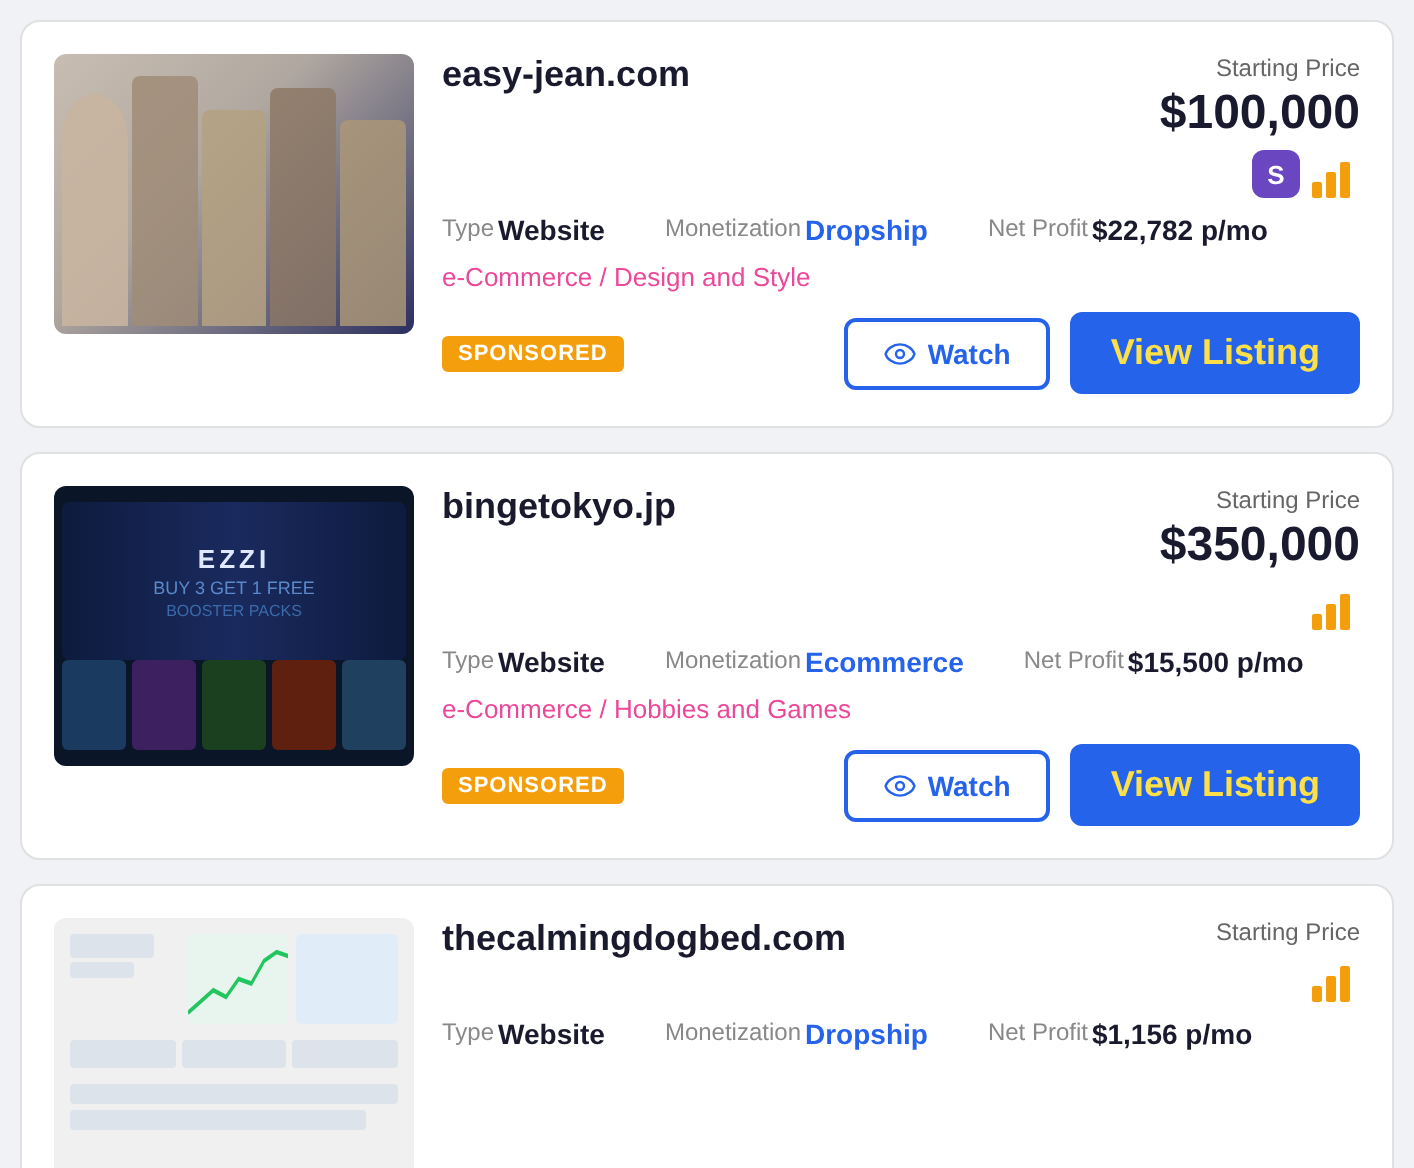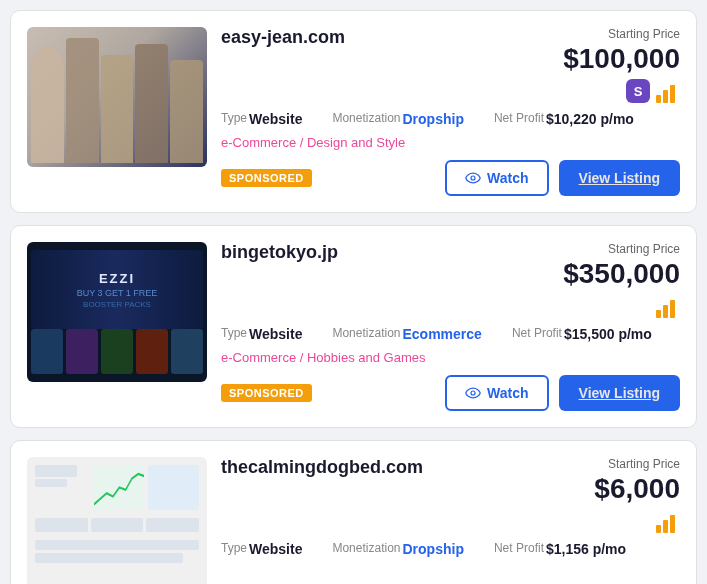--- a/index.html
+++ b/index.html
@@ -135,21 +135,21 @@
     .listing-price-block {
       text-align: right;
       flex-shrink: 0;
     }
     .starting-price-label {
       font-size: 12px;
       color: #666;
       margin-bottom: 2px;
     }
     .starting-price-value {
-      font-size: 28px;
+      font-size: 24px;
       font-weight: 700;
       color: #1a1a2e;
     }
     .listing-meta {
       display: flex;
       gap: 30px;
       margin-bottom: 8px;
       align-items: flex-start;
     }
     .meta-group {
@@ -211,28 +211,27 @@
       width: 16px;
       height: 11px;
       position: relative;
       display: inline-flex;
       align-items: center;
       justify-content: center;
     }
     .eye-icon svg { width: 18px; height: 14px; }
     .btn-view {
       background: #2563eb;
-      color: #e5e5e5;
-      font-size: 14px;
+      color: #fde047;
+      font-size: 18px;
       font-weight: 600;
       padding: 10px 20px;
       border-radius: 6px;
       cursor: pointer;
       border: none;
-      text-decoration: underline;
     }
     .price-icons {
       display: flex;
       align-items: center;
       justify-content: flex-end;
       gap: 6px;
       margin-top: 4px;
     }
     .icon-shopify {
       width: 24px;
@@ -291,21 +290,21 @@
       <div class="meta-group">
         <span class="meta-label">Type</span>
         <span class="meta-value">Website</span>
       </div>
       <div class="meta-group">
         <span class="meta-label">Monetization</span>
         <span class="meta-value blue">Dropship</span>
       </div>
       <div class="meta-group">
         <span class="meta-label">Net Profit</span>
-        <span class="meta-value">$10,220 p/mo</span>
+        <span class="meta-value">$22,782 p/mo</span>
       </div>
     </div>
     <div class="listing-category">e-Commerce / Design and Style</div>
     <div class="listing-footer">
       <span class="sponsored-badge">SPONSORED</span>
       <div class="listing-actions">
         <button class="btn-watch">
           <span class="eye-icon">
             <svg viewBox="0 0 20 14" fill="none" xmlns="http://www.w3.org/2000/svg">
               <path d="M10 1C5.5 1 1.7 4 1 7c.7 3 4.5 6 9 6s8.3-3 9-6c-.7-3-4.5-6-9-6z" stroke="#2563eb" stroke-width="1.5" fill="none"></path>
@@ -414,21 +413,20 @@
         <div style="height:10px;background:#dde3ea;border-radius:2px;width:90%;"></div>
 
       </div>
     </div>
   </div>
   <div class="listing-body">
     <div class="listing-header">
       <span class="listing-title">thecalmingdogbed.com</span>
       <div class="listing-price-block">
         <div class="starting-price-label">Starting Price</div>
-        <div class="starting-price-value">$6,000</div>
         <div class="price-icons">
           <div class="icon-chart">
             <div class="bar" style="width:5px;height:8px;"></div>
             <div class="bar" style="width:5px;height:13px;"></div>
             <div class="bar" style="width:5px;height:18px;"></div>
           </div>
         </div>
       </div>
     </div>
     <div class="listing-meta">

